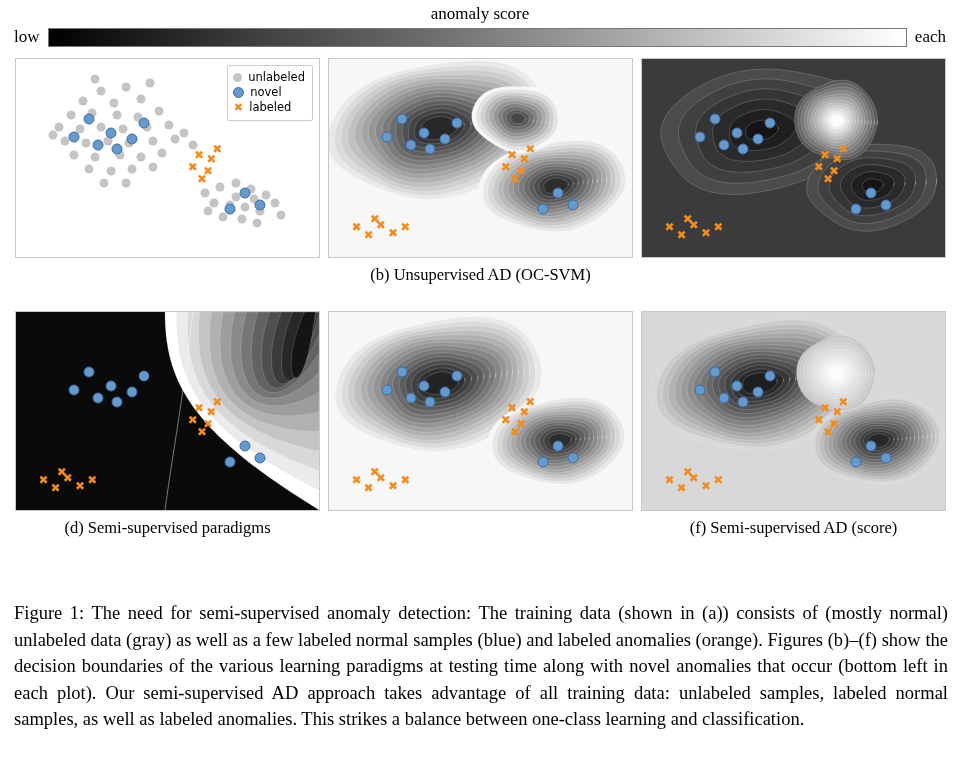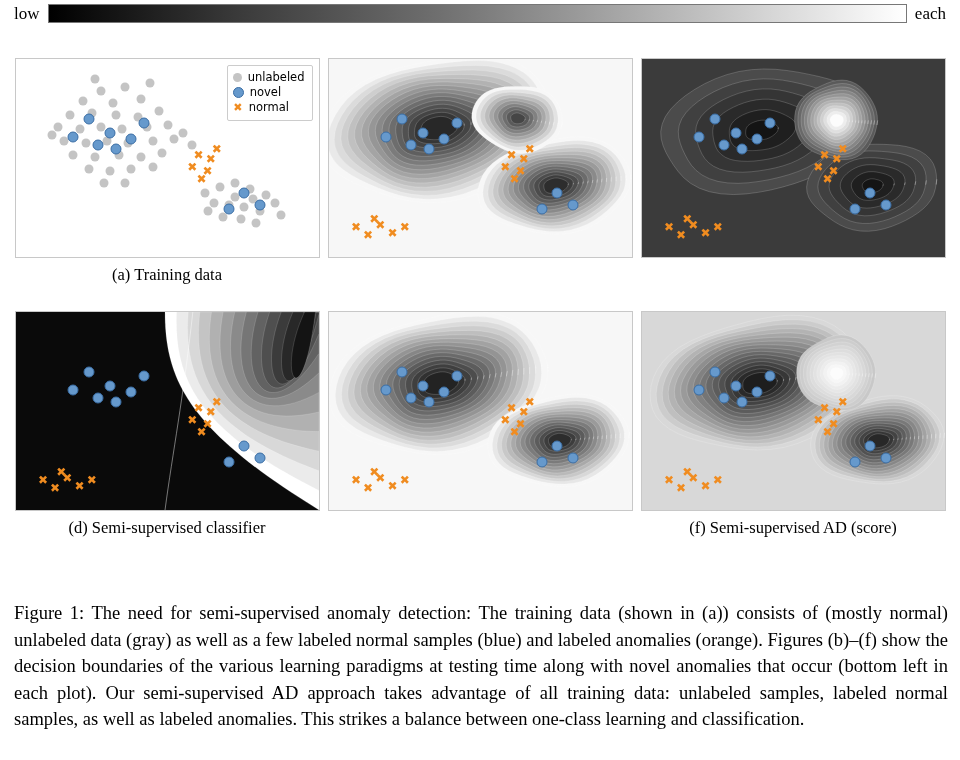--- a/index.html
+++ b/index.html
@@ -31,21 +31,21 @@
     width: 932px;
   }
   .cbar-title {
     text-align: center;
     font-size: 17px;
     font-family: "Liberation Serif", serif;
     margin-bottom: 3px;
   }
   .cbar-row {
     display: flex;
-    align-items: flex-start;
+    align-items: flex-end;
     gap: 8px;
   }
   .cbar-label {
     font-size: 17px;
     font-family: "Liberation Serif", serif;
     white-space: nowrap;
   }
   .cbar {
     flex: 1 1 auto;
     height: 17px;
@@ -56,21 +56,21 @@
   
   .grid {
     position: absolute;
     left: 14px;
     top: 58px;
     width: 932px;
   }
   .row {
     display: flex;
     gap: 8px;
-    justify-content: center;
+    justify-content: flex-end;
   }
   .cell {
     width: 305px;
   }
   .plot {
     width: 305px;
     height: 200px;
     position: relative;
     overflow: hidden;
     border: 1px solid #c8c8c8;
@@ -161,20 +161,21 @@
     text-align: justify;
     font-family: "Liberation Serif", serif;
   }
 </style>
 </head>
 <body>
 
 <div class="page">
 
   <div class="cbar-wrap">
+    <div class="cbar-title">anomaly score</div>
     <div class="cbar-row">
       <div class="cbar-label">low</div>
       <div class="cbar"></div>
       <div class="cbar-label">each</div>
     </div>
   </div>
 
   <div class="grid">
 
     <div class="row row1">
@@ -185,21 +186,21 @@
             <div class="lrow">
               <span class="swatch sw-unlabeled"></span>
               <span>unlabeled</span>
             </div>
             <div class="lrow">
               <span class="swatch sw-normal"></span>
               <span>novel</span>
             </div>
             <div class="lrow">
               <span class="swatch sw-outlier">✖</span>
-              <span>normal</span>
+              <span>labeled</span>
             </div>
           </div>
         <div class="pt unlabeled" style="left: 85.4px; top: 32px; z-index: 5;"></div>
             <div class="pt unlabeled" style="left: 109.8px; top: 28px; z-index: 5;"></div>
             <div class="pt unlabeled" style="left: 67.1px; top: 42px; z-index: 5;"></div>
             <div class="pt unlabeled" style="left: 97.6px; top: 44px; z-index: 5;"></div>
             <div class="pt unlabeled" style="left: 125.05px; top: 40px; z-index: 5;"></div>
             <div class="pt unlabeled" style="left: 54.9px; top: 56px; z-index: 5;"></div>
             <div class="pt unlabeled" style="left: 76.25px; top: 54px; z-index: 5;"></div>
             <div class="pt unlabeled" style="left: 100.65px; top: 56px; z-index: 5;"></div>
@@ -260,21 +261,20 @@
             <div class="pt normal" style="left: 228.75px; top: 134px; z-index: 5;"></div>
             <div class="pt normal" style="left: 213.5px; top: 150px; z-index: 5;"></div>
             <div class="pt normal" style="left: 244px; top: 146px; z-index: 5;"></div>
             <div class="xmark" style="left: 183px; top: 96px; z-index: 5;">✖</div>
             <div class="xmark" style="left: 195.2px; top: 100px; z-index: 5;">✖</div>
             <div class="xmark" style="left: 176.9px; top: 108px; z-index: 5;">✖</div>
             <div class="xmark" style="left: 192.15px; top: 112px; z-index: 5;">✖</div>
             <div class="xmark" style="left: 201.3px; top: 90px; z-index: 5;">✖</div>
             <div class="xmark" style="left: 186.05px; top: 120px; z-index: 5;">✖</div>
           </div>
-        <div class="caption">(a) Training data</div>
       </div>
 
       <div class="cell">
         <div class="plot" id="plot-b">
           <div class="field">
             <svg viewBox="0 0 305 200" preserveAspectRatio="none">
               <rect x="0" y="0" width="305" height="200" fill="#f7f7f7"></rect>
               <g id="bcont">
                   <path d="M223.9,49.3 Q224.1,66.5 220.6,75.2 Q217.0,84.0 210.1,92.2 Q203.2,100.4 194.3,108.0 Q185.4,115.6 174.8,122.7 Q164.1,129.8 151.1,135.4 Q138.1,141.1 123.4,143.6 Q108.7,146.1 94.8,145.0 Q80.8,143.9 68.9,140.7 Q56.9,137.4 46.2,133.6 Q35.4,129.7 25.3,125.2 Q15.2,120.6 7.2,114.2 Q-0.7,107.8 -4.5,99.7 Q-8.3,91.5 -7.9,82.6 Q-7.5,73.6 -4.0,64.6 Q-0.5,55.6 5.9,46.8 Q12.3,38.1 22.3,30.6 Q32.3,23.0 45.0,17.6 Q57.7,12.3 71.1,8.9 Q84.5,5.5 97.8,3.0 Q111.1,0.4 125.1,-1.6 Q139.0,-3.5 153.3,-3.3 Q167.6,-3.2 179.9,0.5 Q192.1,4.2 200.5,10.7 Q208.8,17.3 213.7,25.1 Q218.5,32.9 221.2,41.1 Q223.9,49.3 224.0,57.9 Z" fill="rgb(247,247,247)" stroke="rgba(255,255,255,0.30)" stroke-width="0.6"></path>
                   <path d="M217.5,50.4 Q217.6,66.7 214.4,75.0 Q211.2,83.2 204.7,91.0 Q198.1,98.8 189.5,105.8 Q180.8,112.8 170.7,119.3 Q160.6,125.8 148.5,131.2 Q136.4,136.7 122.6,139.5 Q108.8,142.3 95.4,141.5 Q82.0,140.8 70.7,137.6 Q59.4,134.3 49.6,130.3 Q39.8,126.3 30.6,121.7 Q21.4,117.2 13.8,111.4 Q6.2,105.5 2.3,97.9 Q-1.7,90.3 -1.4,81.9 Q-1.1,73.4 2.4,64.9 Q5.8,56.4 11.9,48.2 Q17.9,39.9 27.1,32.7 Q36.3,25.4 48.2,20.2 Q60.1,14.9 72.9,11.8 Q85.8,8.7 98.4,6.7 Q111.1,4.7 124.0,3.2 Q137.0,1.6 150.4,1.6 Q163.8,1.6 175.8,4.7 Q187.7,7.7 196.0,13.7 Q204.2,19.8 208.7,27.3 Q213.2,34.7 215.4,42.6 Q217.5,50.4 217.5,58.6 Z" fill="rgb(233,233,233)" stroke="rgba(255,255,255,0.30)" stroke-width="0.6"></path>
@@ -335,20 +335,21 @@
             <div class="xmark" style="left: 192.15px; top: 112px; z-index: 5;">✖</div>
             <div class="xmark" style="left: 201.3px; top: 90px; z-index: 5;">✖</div>
             <div class="xmark" style="left: 186.05px; top: 120px; z-index: 5;">✖</div>
             <div class="xmark" style="left: 27.45px; top: 168px; z-index: 5;">✖</div>
             <div class="xmark" style="left: 39.65px; top: 176px; z-index: 5;">✖</div>
             <div class="xmark" style="left: 51.85px; top: 166px; z-index: 5;">✖</div>
             <div class="xmark" style="left: 64.05px; top: 174px; z-index: 5;">✖</div>
             <div class="xmark" style="left: 76.25px; top: 168px; z-index: 5;">✖</div>
             <div class="xmark" style="left: 45.75px; top: 160px; z-index: 5;">✖</div>
           </div>
+        <div class="caption">(b) Unsupervised AD (OC-SVM)</div>
       </div>
 
       <div class="cell">
         <div class="plot" id="plot-c">
           <div class="field">
             <svg viewBox="0 0 305 200" preserveAspectRatio="none">
               <rect x="0" y="0" width="305" height="200" fill="#3b3b3b"></rect>
               <g id="ccont">
                   <path d="M226.1,54.9 Q222.0,70.6 217.8,78.0 Q213.6,85.5 207.8,92.6 Q202.0,99.7 193.7,106.0 Q185.5,112.4 175.1,117.3 Q164.7,122.3 153.2,125.9 Q141.7,129.6 129.6,132.3 Q117.4,135.0 104.6,136.3 Q91.8,137.6 79.5,136.2 Q67.2,134.8 57.7,130.5 Q48.2,126.1 42.1,120.0 Q36.1,113.9 31.9,107.5 Q27.7,101.2 24.2,94.6 Q20.8,88.0 19.3,80.7 Q17.9,73.4 20.3,65.7 Q22.6,58.0 28.9,50.6 Q35.2,43.3 43.9,36.9 Q52.6,30.5 63.0,25.0 Q73.4,19.6 85.4,15.8 Q97.4,12.0 110.0,10.8 Q122.6,9.5 134.3,10.4 Q146.1,11.4 156.9,13.3 Q167.6,15.3 178.2,17.7 Q188.8,20.1 198.8,23.9 Q208.7,27.7 215.5,33.7 Q222.3,39.7 224.2,47.3 Q226.1,54.9 224.0,62.7 Z" fill="rgb(75,75,75)" stroke="rgba(255,255,255,0.30)" stroke-width="0.6"></path>
                   <path d="M209.0,57.6 Q205.6,70.8 201.9,77.0 Q198.1,83.3 193.1,89.1 Q188.1,95.0 181.3,100.3 Q174.5,105.6 165.9,109.8 Q157.3,114.0 147.7,116.9 Q138.0,119.8 128.0,121.9 Q117.9,123.9 107.3,125.0 Q96.7,126.1 86.4,125.2 Q76.1,124.3 67.8,120.9 Q59.6,117.6 54.4,112.5 Q49.2,107.4 46.1,101.8 Q43.0,96.3 40.6,90.8 Q38.2,85.2 37.0,79.2 Q35.8,73.2 37.5,66.8 Q39.2,60.3 44.3,54.2 Q49.3,48.1 56.6,42.8 Q63.9,37.4 72.6,33.0 Q81.3,28.5 91.2,25.3 Q101.1,22.0 111.6,20.8 Q122.2,19.5 132.0,20.3 Q141.9,21.1 150.8,23.0 Q159.6,24.8 168.1,27.1 Q176.5,29.4 184.7,32.5 Q192.8,35.6 198.9,40.4 Q204.9,45.2 207.0,51.4 Q209.0,57.6 207.3,64.2 Z" fill="rgb(64,64,64)" stroke="rgba(255,255,255,0.30)" stroke-width="0.6"></path>
@@ -444,21 +445,21 @@
             <div class="xmark" style="left: 192.15px; top: 112px; z-index: 5;">✖</div>
             <div class="xmark" style="left: 201.3px; top: 90px; z-index: 5;">✖</div>
             <div class="xmark" style="left: 186.05px; top: 120px; z-index: 5;">✖</div>
             <div class="xmark" style="left: 27.45px; top: 168px; z-index: 5;">✖</div>
             <div class="xmark" style="left: 39.65px; top: 176px; z-index: 5;">✖</div>
             <div class="xmark" style="left: 51.85px; top: 166px; z-index: 5;">✖</div>
             <div class="xmark" style="left: 64.05px; top: 174px; z-index: 5;">✖</div>
             <div class="xmark" style="left: 76.25px; top: 168px; z-index: 5;">✖</div>
             <div class="xmark" style="left: 45.75px; top: 160px; z-index: 5;">✖</div>
           </div>
-        <div class="caption">(d) Semi-supervised classifier</div>
+        <div class="caption">(d) Semi-supervised paradigms</div>
       </div>
 
       <div class="cell">
         <div class="plot" id="plot-e">
           <div class="field">
             <svg viewBox="0 0 305 200" preserveAspectRatio="none">
               <rect x="0" y="0" width="305" height="200" fill="#f7f7f7"></rect>
               <g id="econt">
                   <path d="M220.3,52.3 Q220.5,69.1 216.9,77.5 Q213.4,86.0 207.0,94.0 Q200.7,101.9 192.7,109.5 Q184.6,117.1 174.6,124.1 Q164.5,131.2 151.8,136.3 Q139.1,141.4 125.1,143.2 Q111.1,144.9 98.1,143.6 Q85.1,142.2 73.7,139.5 Q62.3,136.7 51.5,133.5 Q40.8,130.3 30.8,125.9 Q20.8,121.5 13.6,115.0 Q6.3,108.5 3.1,100.5 Q-0.1,92.4 0.2,83.7 Q0.5,75.0 3.5,66.2 Q6.6,57.5 12.8,49.0 Q19.1,40.6 29.0,33.6 Q38.8,26.5 50.9,21.6 Q62.9,16.6 75.3,13.1 Q87.6,9.5 100.2,6.4 Q112.8,3.4 126.3,1.3 Q139.8,-0.8 153.4,-0.1 Q166.9,0.6 178.0,4.8 Q189.1,8.9 196.7,15.4 Q204.3,21.9 209.3,29.3 Q214.3,36.6 217.3,44.5 Q220.3,52.3 220.4,60.7 Z" fill="rgb(247,247,247)" stroke="rgba(255,255,255,0.30)" stroke-width="0.6"></path>
                   <path d="M214.1,53.4 Q214.4,69.2 211.1,77.2 Q207.9,85.2 201.8,92.7 Q195.7,100.3 187.8,107.2 Q180.0,114.2 170.5,120.8 Q161.0,127.3 149.3,132.3 Q137.5,137.4 124.3,139.5 Q111.2,141.6 98.7,140.4 Q86.3,139.3 75.5,136.3 Q64.8,133.4 55.0,130.0 Q45.2,126.6 36.0,122.4 Q26.8,118.2 19.7,112.3 Q12.6,106.4 9.3,98.8 Q6.0,91.3 6.4,83.1 Q6.7,74.9 9.7,66.6 Q12.7,58.3 18.5,50.3 Q24.3,42.4 33.3,35.6 Q42.3,28.7 53.7,23.9 Q65.1,19.1 77.0,16.0 Q89.0,12.9 100.9,10.4 Q112.8,7.9 125.3,6.1 Q137.9,4.3 150.7,4.6 Q163.5,4.9 174.4,8.5 Q185.3,12.1 192.6,18.2 Q200.0,24.3 204.5,31.4 Q208.9,38.5 211.5,46.0 Q214.1,53.4 214.2,61.3 Z" fill="rgb(233,233,233)" stroke="rgba(255,255,255,0.30)" stroke-width="0.6"></path>

